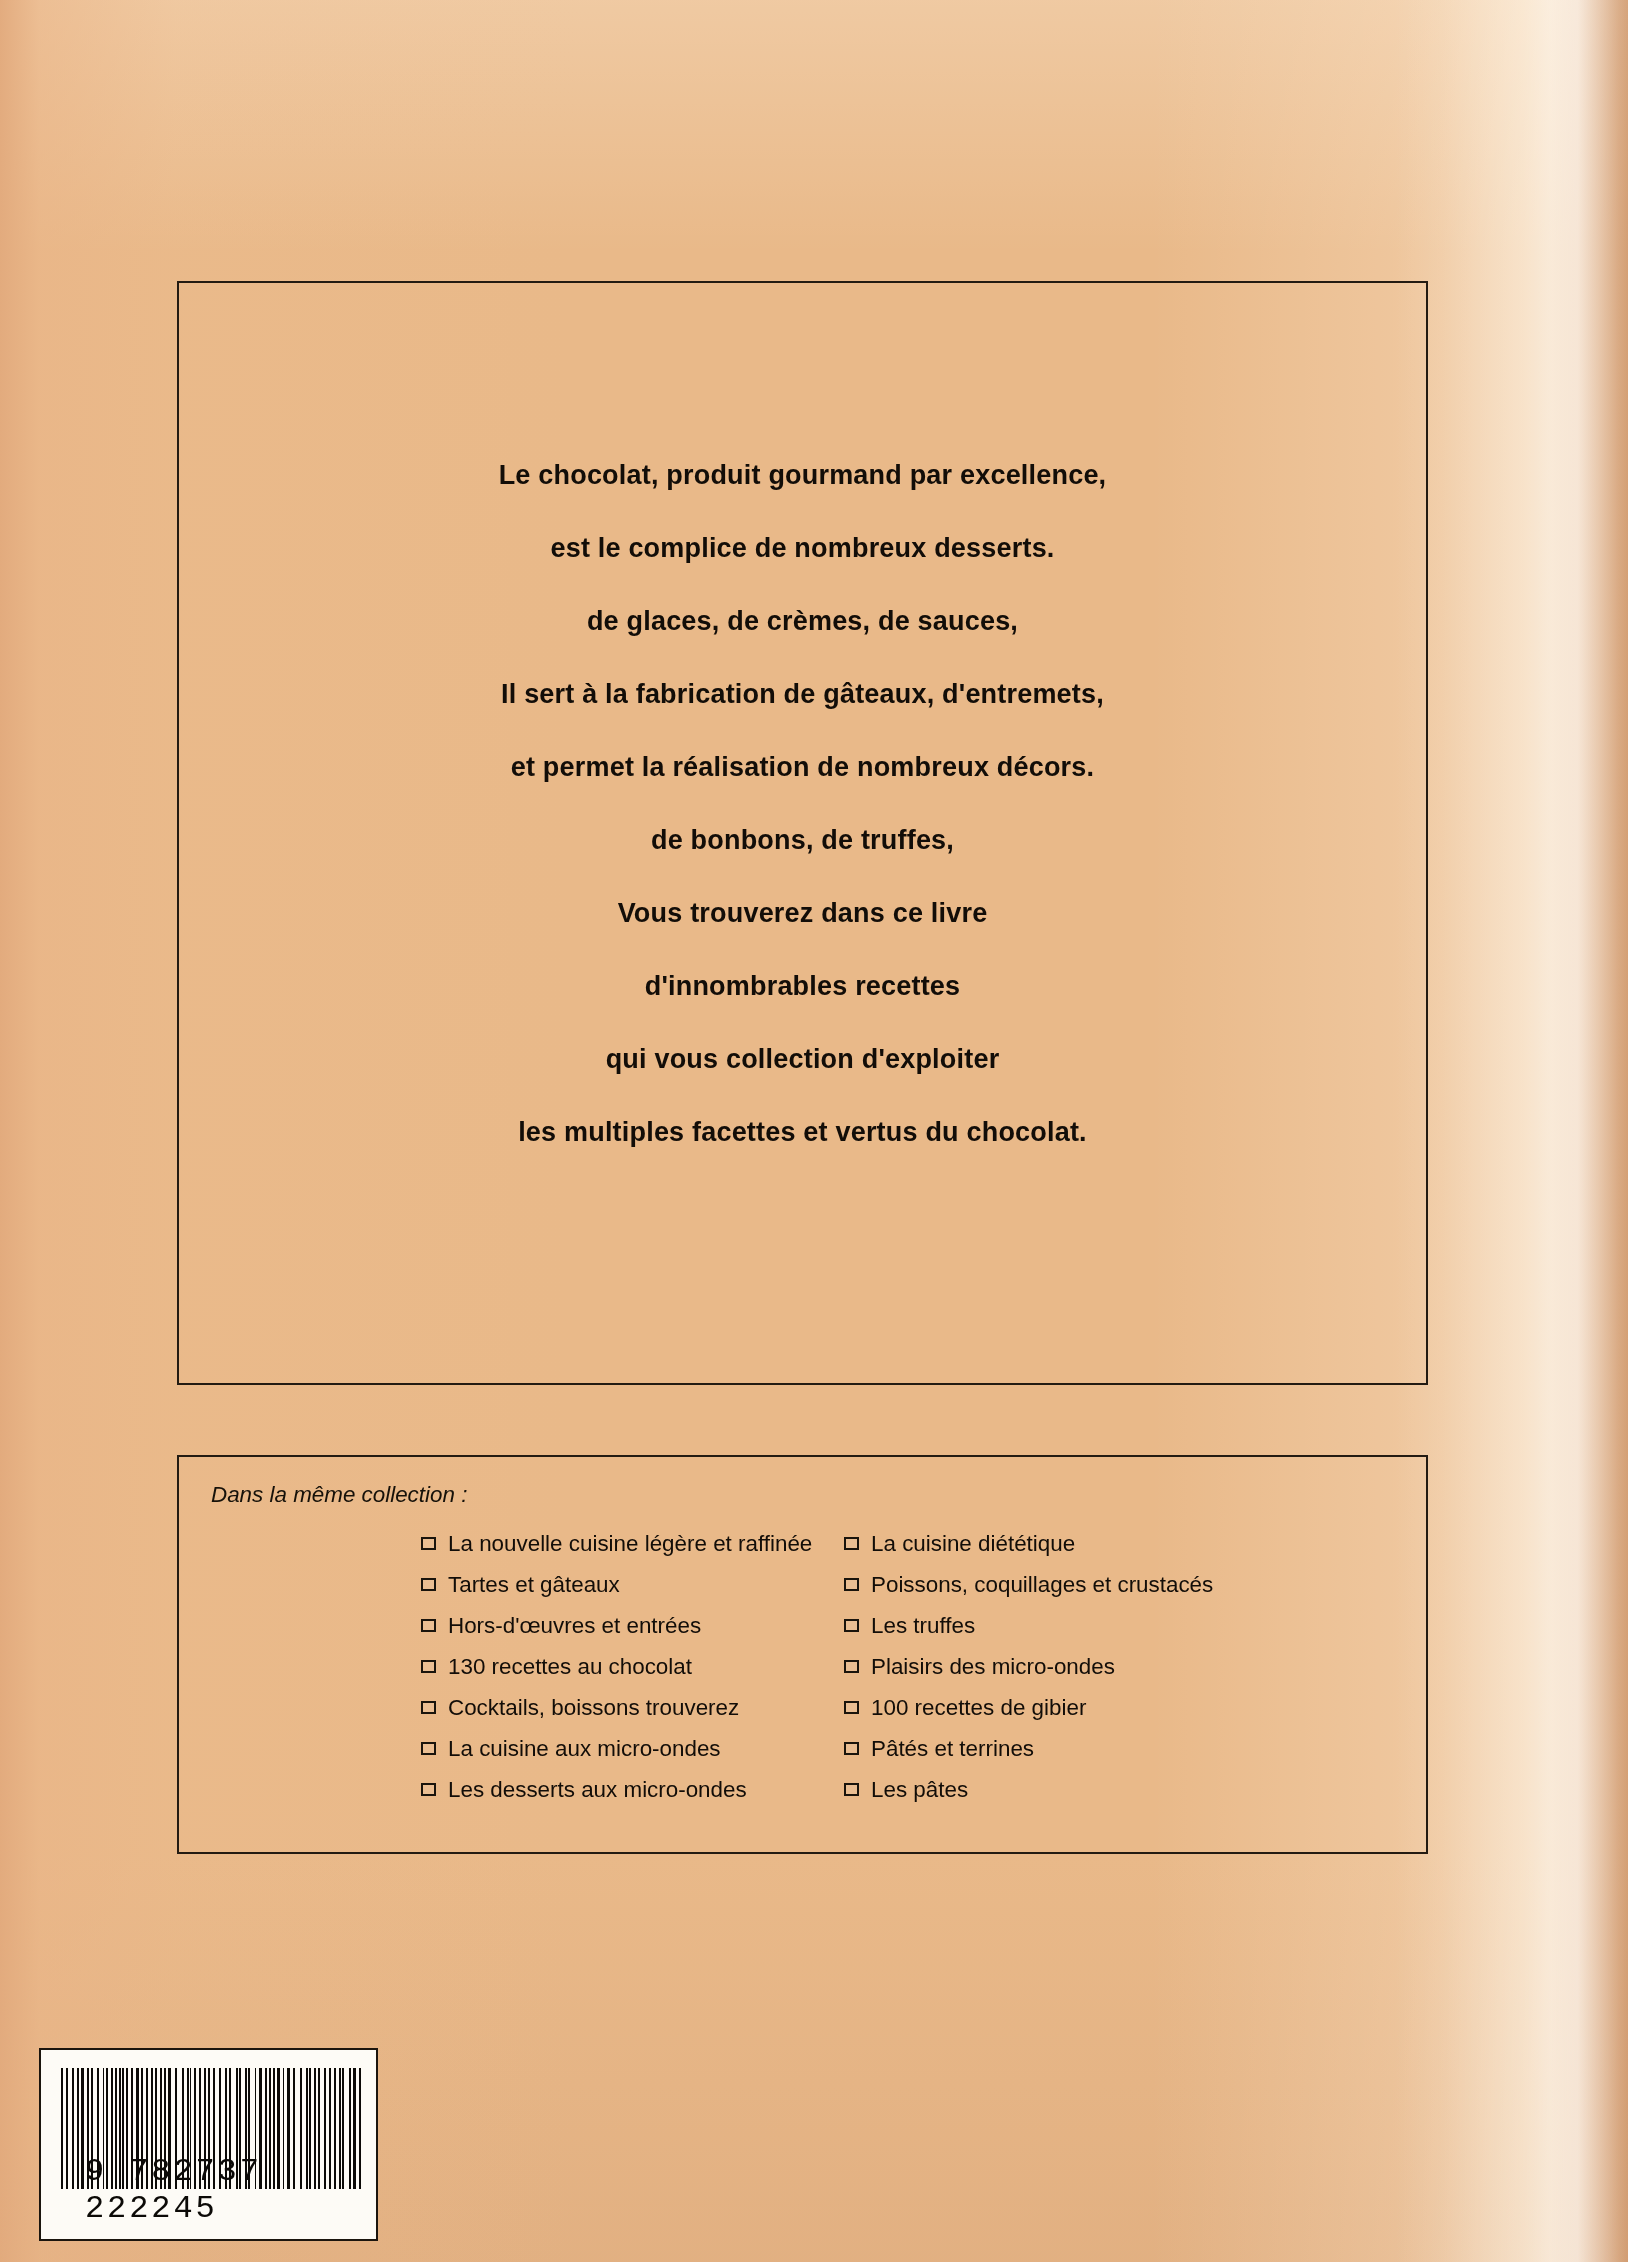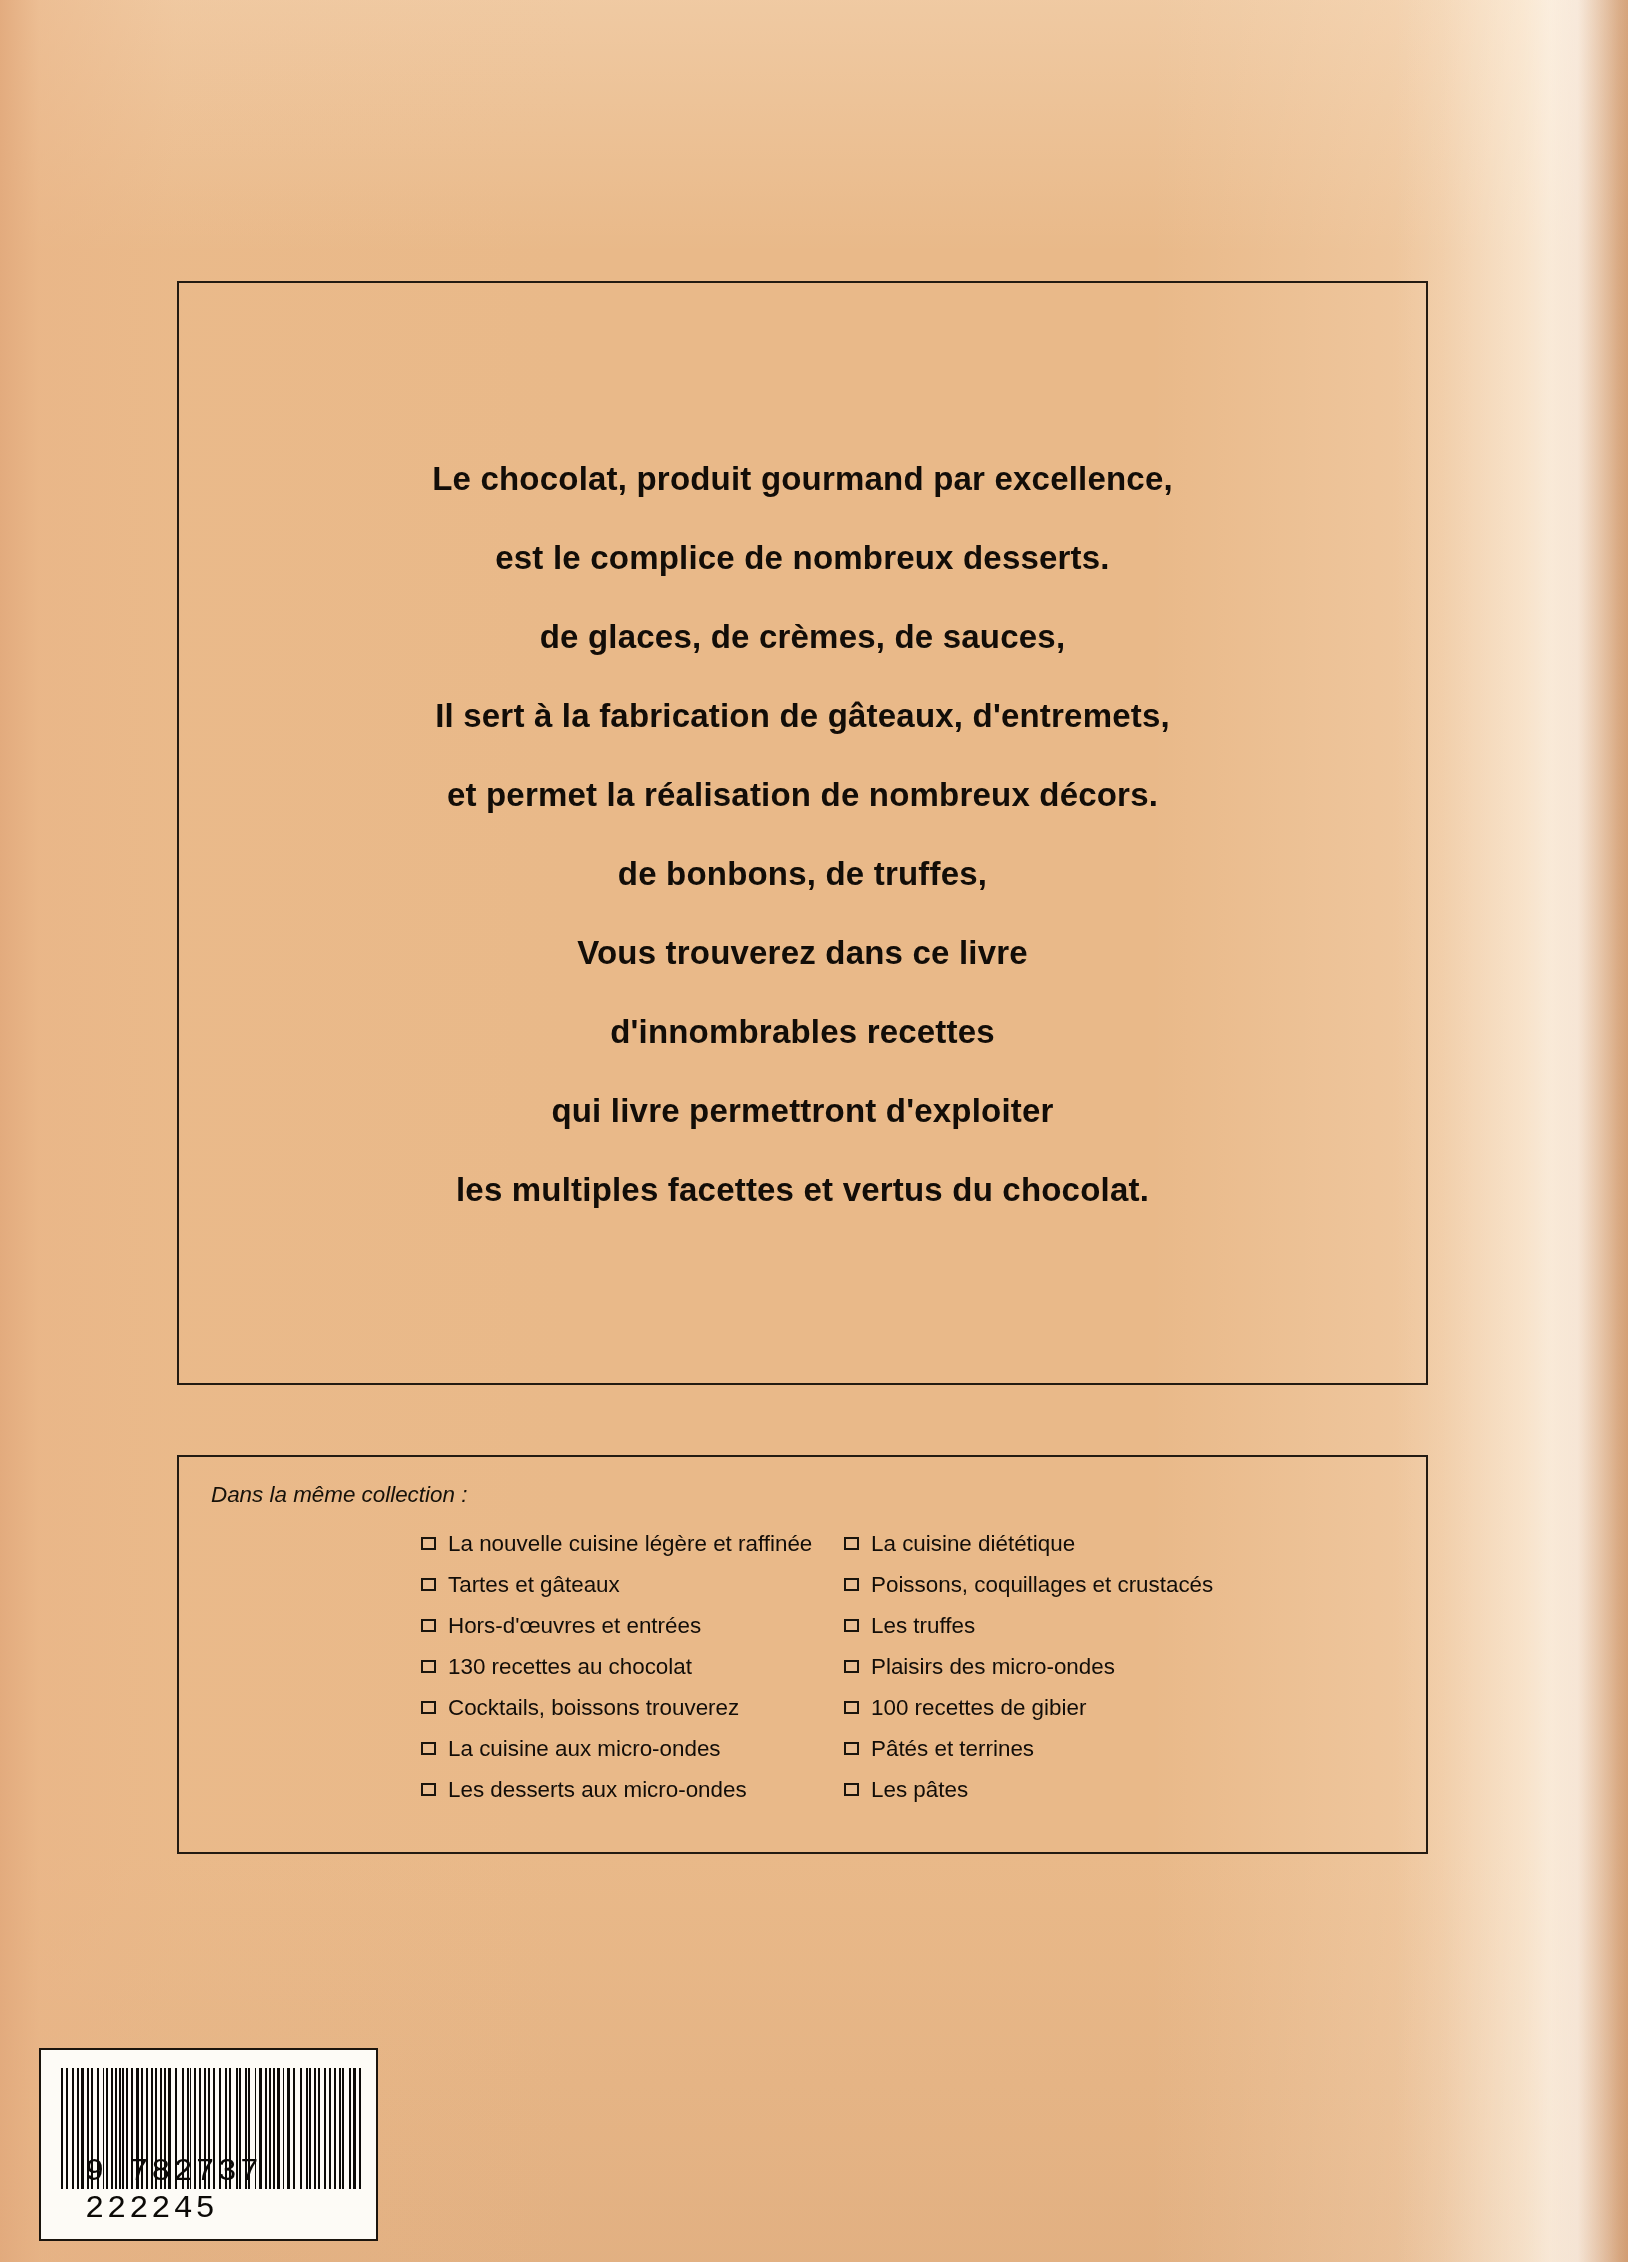--- a/index.html
+++ b/index.html
@@ -55,21 +55,21 @@
     box-sizing: border-box;
   }
   .blurb-inner {
     position: absolute;
     left: 0; right: 0;
     top: 179px;
     text-align: center;
   }
   .blurb-line {
     font-weight: bold;
-    font-size: 33px;
+    font-size: 27px;
     letter-spacing: 0.2px;
     color: #120d08;
     line-height: 1;
     margin: 0 0 46px 0;
     white-space: nowrap;
   }
   .blurb-line:last-child { margin-bottom: 0; }
 
   
   .collection-box {
@@ -175,21 +175,21 @@
   <div class="blurb-box">
     <div class="blurb-inner">
       <p class="blurb-line">Le chocolat, produit gourmand par excellence,</p>
       <p class="blurb-line">est le complice de nombreux desserts.</p>
       <p class="blurb-line">de glaces, de crèmes, de sauces,</p>
       <p class="blurb-line">Il sert à la fabrication de gâteaux, d'entremets,</p>
       <p class="blurb-line">et permet la réalisation de nombreux décors.</p>
       <p class="blurb-line">de bonbons, de truffes,</p>
       <p class="blurb-line">Vous trouverez dans ce livre</p>
       <p class="blurb-line">d'innombrables recettes</p>
-      <p class="blurb-line">qui livre permettront d'exploiter</p>
+      <p class="blurb-line">qui vous collection d'exploiter</p>
       <p class="blurb-line">les multiples facettes et vertus du chocolat.</p>
     </div>
   </div>
 
   <div class="collection-box">
     <div class="collection-title">Dans la même collection :</div>
     <div class="cols">
       <div class="col col-left">
         <div class="item">
           <span class="bullet"><i></i></span>

